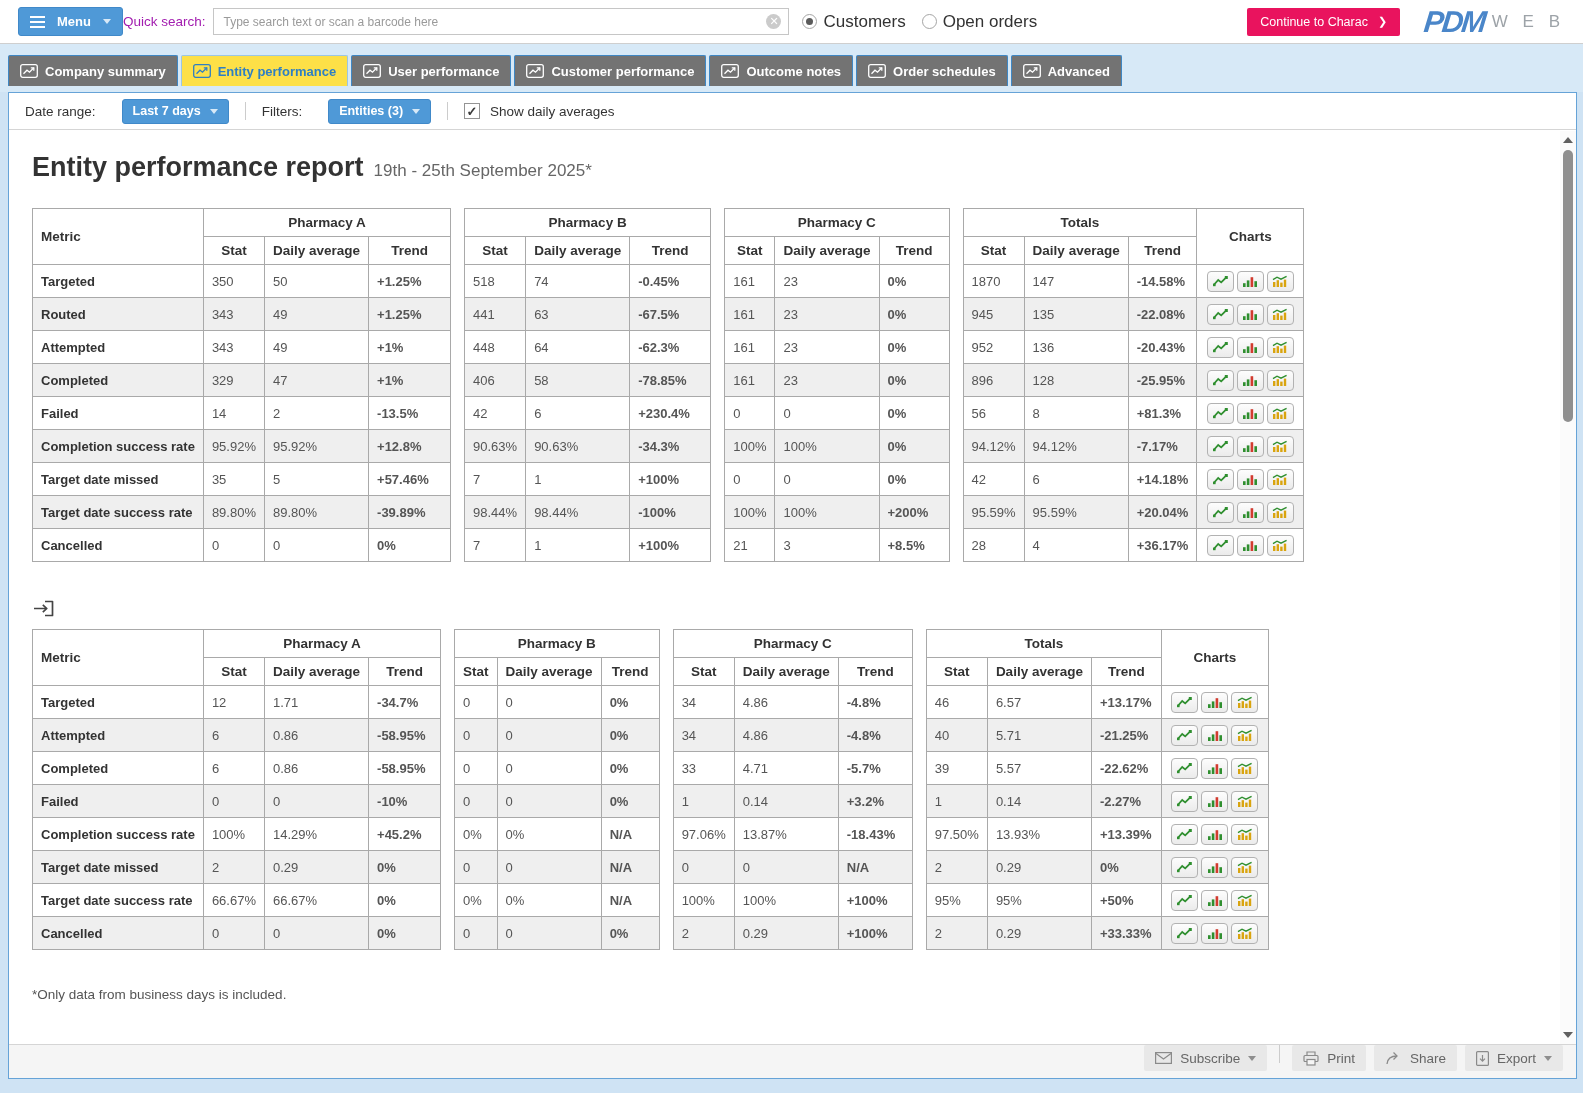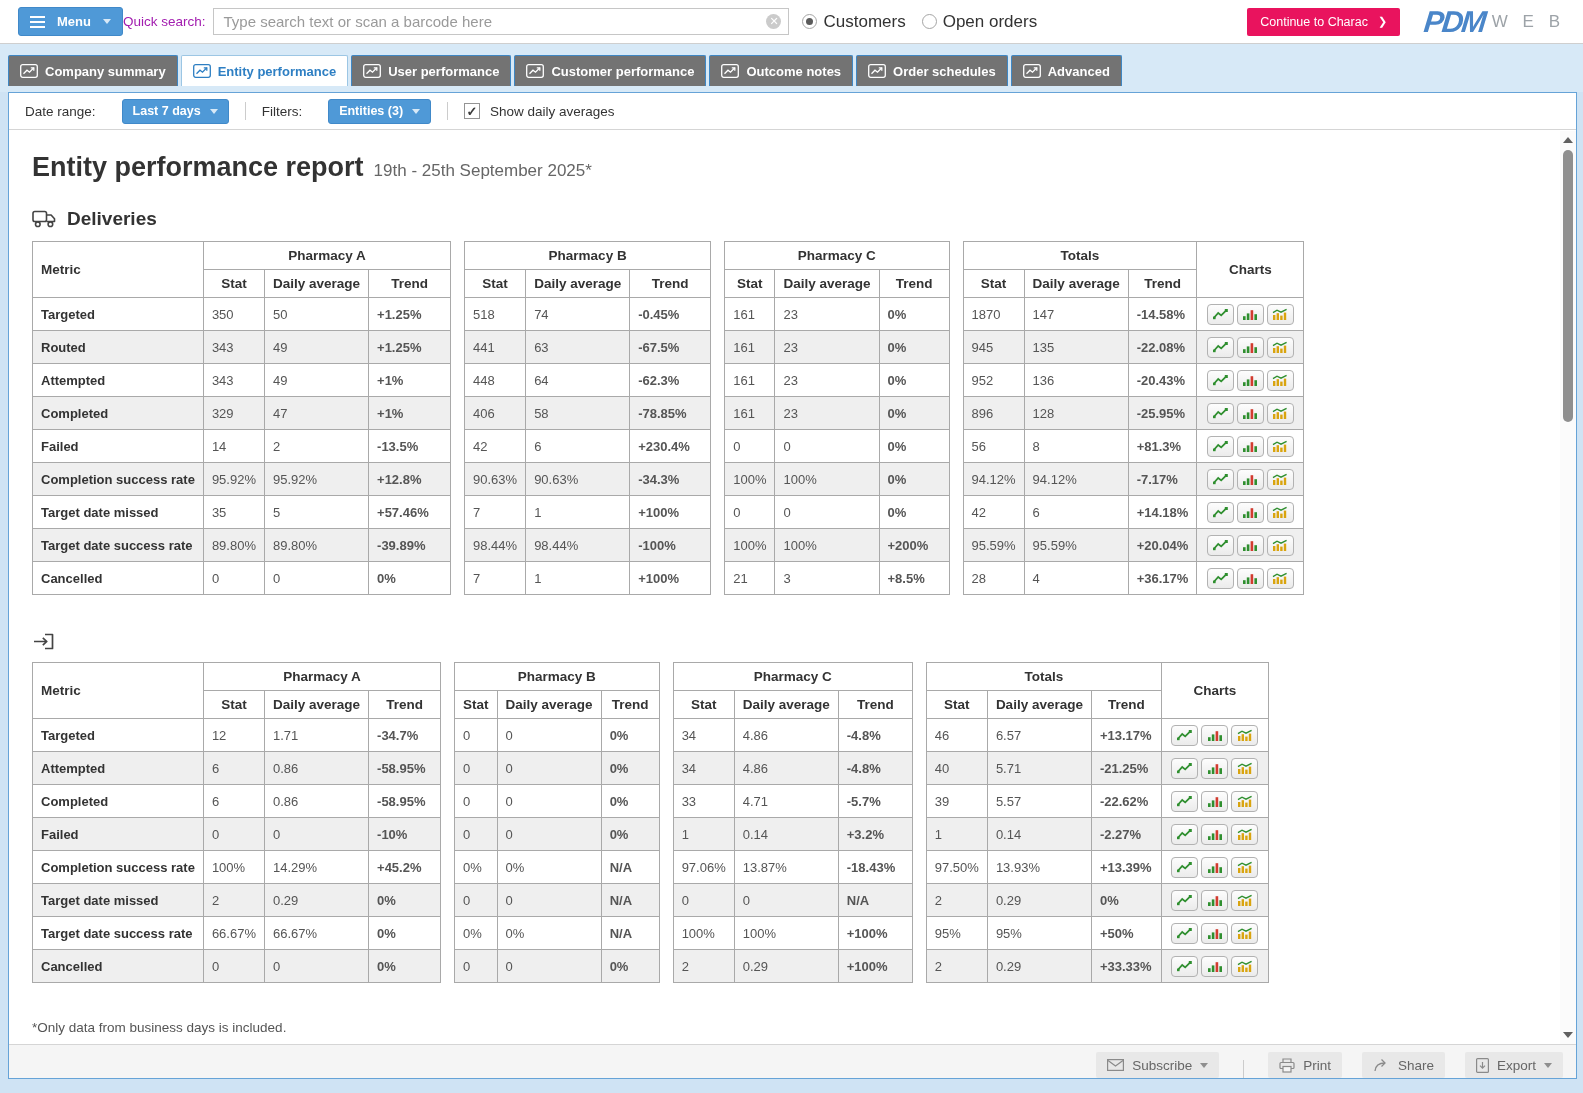--- a/index.html
+++ b/index.html
@@ -20,21 +20,21 @@
     height:29px; padding:0 11px; display:flex; align-items:center; gap:12px;
     font-size:13px; font-weight:bold; cursor:pointer;
   }
   .hamburger { display:flex; flex-direction:column; gap:3px; }
   .hamburger span { display:block; width:15px; height:2px; background:#fff; }
   .caret-down { width:0; height:0; border-left:4px solid transparent; border-right:4px solid transparent; border-top:5px solid #d7e9f7; }
   .qs-label { font-size:13.5px; color:#a21caf; }
   .search-wrap { position:relative; margin-left:8px; }
   .search-wrap input {
     width:576px; height:27px; border:1px solid #c6c6c6; padding:0 30px 0 9px;
-    font-size:15px; color:#333; font-family:"Liberation Sans",sans-serif;
+    font-size:12px; color:#333; font-family:"Liberation Sans",sans-serif;
   }
   .search-wrap input::placeholder { color:#9a9a9a; }
   .clear-icon {
     position:absolute; right:8px; top:6px; width:15px; height:15px; border-radius:50%;
     background:#cbcbcb; color:#fff; font-size:11px; line-height:15px; text-align:center; cursor:pointer;
   }
   .radio-group { display:flex; align-items:center; gap:16px; margin-left:13px; font-size:17px; }
   .radio-item { display:flex; align-items:center; gap:6px; cursor:pointer; }
   .radio-circle { width:15px; height:15px; border:1px solid #a5a5a5; border-radius:50%; background:#fff; display:flex; align-items:center; justify-content:center; }
   .radio-circle .dot { width:7px; height:7px; border-radius:50%; background:transparent; }
@@ -51,21 +51,21 @@
   .logo-web { font-size:17px; color:#9da3a8; letter-spacing:5px; }
   
   .tabstrip {
     background:#d7e9f7; height:48px; padding:11px 0 0 8px; display:flex; gap:3px;
   }
   .tab {
     background:#737373; border:1px solid #3f87c4; border-bottom:none; color:#fff;
     font-size:13px; font-weight:bold; height:31px; padding:0 11px;
     display:flex; align-items:center; gap:7px; border-radius:2px 2px 0 0; cursor:pointer;
   }
-  .tab.active { background:#ffffff; border-color:#9cc6e4; color:#2e7fc3; }
+  .tab.active { background:#fde047; border-color:#9cc6e4; color:#2e7fc3; }
   .tab svg { flex:0 0 auto; }
   
   .panel {
     position:absolute; left:8px; right:6px; top:92px; bottom:14px;
     background:#fff; border:1px solid #66a3d7;
   }
   .filterbar {
     height:37px; border-bottom:1px solid #d5d5d5; display:flex; align-items:center;
     padding:0 16px; gap:10px; font-size:13.5px; color:#333;
   }
@@ -105,22 +105,22 @@
   .footnote { font-size:13.5px; color:#555; margin-top:14px; }
   
   .vscroll { position:absolute; top:38px; bottom:34px; right:0; width:16px; background:#fbfbfb; }
   .scroll-arrow { position:absolute; left:3px; width:0; height:0; border-left:5px solid transparent; border-right:5px solid transparent; cursor:pointer; }
   .scroll-arrow.up { top:6px; border-bottom:6px solid #606060; }
   .scroll-arrow.down { bottom:6px; border-top:6px solid #606060; }
   .scroll-thumb { position:absolute; top:19px; left:3px; width:10px; height:272px; background:#8f8f8f; border-radius:6px; cursor:pointer; }
   
   .panel-footer {
     position:absolute; bottom:0; left:0; right:0; height:34px; background:#f5f5f5;
-    border-top:1px solid #d5d5d5; display:flex; align-items:flex-end; justify-content:flex-end;
-    gap:20px; padding-right:13px;
+    border-top:1px solid #d5d5d5; display:flex; align-items:flex-start; justify-content:flex-end;
+    gap:8px; padding-right:13px;
   }
   .foot-btn {
     background:#e8e8e8; border:none; border-radius:2px; height:26px; padding:0 11px;
     font-size:13.5px; color:#666; display:flex; align-items:center; gap:8px; cursor:pointer;
     font-family:"Liberation Sans",sans-serif;
   }
   .foot-btn .caret { width:0; height:0; border-left:4px solid transparent; border-right:4px solid transparent; border-top:5px solid #8e8e8e; }
   .foot-sep { width:1px; height:18px; background:#ccc; margin:0 4px; }
 </style>
 </head>
@@ -245,29 +245,20 @@
       </span>
     <span class="cb-label">Show daily averages</span>
   </div>
 
   <div class="report">
     <h1 class="report-title">
       <span>Entity performance report</span><span class="subtitle">19th - 25th September 2025*</span>
     </h1>
 
     <section class="section">
-      <h2>
-        <svg width="26" height="20" viewBox="0 0 26 20" fill="none" stroke="#444" stroke-width="1.6" stroke-linejoin="round">
-          <rect x="1" y="2.5" width="13.5" height="10" rx="1.8"></rect>
-          <path d="M14.5 6 h4.6 l3.4 3.8 v2.7 h-8"></path>
-          <circle cx="5.8" cy="15.2" r="2.3"></circle>
-            <circle cx="18.4" cy="15.2" r="2.3"></circle>
-        </svg>
-        <span>Deliveries</span>
-      </h2>
       <div id="table-0">
           <table class="report-table">
             <colgroup>
               <col style="width: 167px;">
               <col style="width: 52px;">
               <col style="width: 80px;">
               <col style="width: 82px;">
               <col style="width: 14px;">
               <col style="width: 54px;">
               <col style="width: 80px;">

